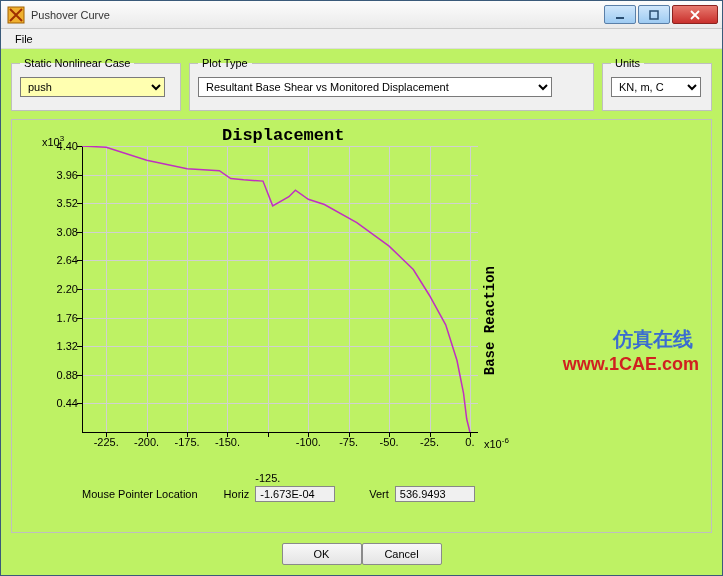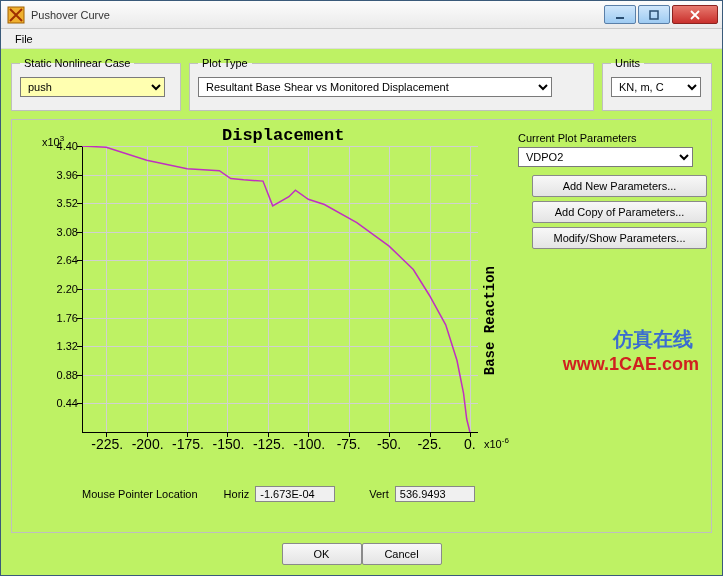--- a/index.html
+++ b/index.html
@@ -29,21 +29,21 @@
   .sel-units { width: 90px; }
   .main-fs { flex:1; margin-top:8px; border:1px solid #bfbfbf; padding:6px 10px 10px 10px; display:flex; gap:6px; }
   .chart-col { width: 490px; display:flex; flex-direction:column; }
   .param-col { flex:1; display:flex; flex-direction:column; padding-top:6px; }
   .chart-area { position:relative; width:490px; height:352px; }
   .disp-title { position:absolute; left:200px; top:0px; font-family: "Courier New", monospace; font-size:17px; font-weight:bold; }
   .y-mult { position:absolute; left:20px; top:8px; font-size:11px; }
   .grid-line-v, .grid-line-h { position:absolute; background:#d0d0d0; }
   .axis-line { position:absolute; background:#000; }
   .y-tick-label { position:absolute; left:20px; width:36px; text-align:right; font-size:11px; }
-  .x-tick-label { position:absolute; top:310px; font-size:14px; text-align:center; width:30px; }
+  .x-tick-label { position:absolute; top:310px; font-size:11px; text-align:center; width:30px; }
   .x-mult { position:absolute; left:462px; top:310px; font-size:11px; }
   .base-reaction { position:absolute; left:460px; top:140px; font-family: "Courier New", monospace; font-size:14px; font-weight:bold; writing-mode: vertical-rl; transform: rotate(180deg); }
   .mouse-row { margin-top:8px; display:flex; align-items:center; gap:6px; padding-left:60px; }
   .disp-box { width:80px; background:#f0f0f0; border:1px solid #888; display:inline-block; padding:1px 4px; font-size:11px; }
   .param-lbl { margin-bottom:3px; }
   .param-sel { width: 175px; margin-bottom:6px; }
   .param-btn { width: 175px; height:22px; margin:2px 0 2px 14px; background:linear-gradient(#f8f8f8,#e4e4e4); border:1px solid #8a8a8a; border-radius:2px; text-align:center; line-height:20px; }
   .bottom-btns { display:flex; justify-content:center; padding:10px 0 6px 0; }
   .dlg-btn { width:80px; height:22px; background:linear-gradient(#f8f8f8,#e4e4e4); border:1px solid #8a8a8a; border-radius:2px; text-align:center; line-height:20px; }
   .watermark1 { position:absolute; right:18px; top:206px; color:#3a6cd0; font-size:20px; font-family: "SimSun","Microsoft YaHei",sans-serif; font-weight:bold; }
@@ -116,21 +116,21 @@
             <div style="position: absolute; left: 124.653px; top: 306px; width: 1px; height: 5px; background: rgb(0, 0, 0);"></div>
             <div class="x-tick-label" style="left: 109.653px;">-200.</div>
             <div class="grid-line-v" style="left: 165.061px; top: 20px; width: 1px; height: 286px;"></div>
             <div style="position: absolute; left: 165.061px; top: 306px; width: 1px; height: 5px; background: rgb(0, 0, 0);"></div>
             <div class="x-tick-label" style="left: 150.061px;">-175.</div>
             <div class="grid-line-v" style="left: 205.469px; top: 20px; width: 1px; height: 286px;"></div>
             <div style="position: absolute; left: 205.469px; top: 306px; width: 1px; height: 5px; background: rgb(0, 0, 0);"></div>
             <div class="x-tick-label" style="left: 190.469px;">-150.</div>
             <div class="grid-line-v" style="left: 245.878px; top: 20px; width: 1px; height: 286px;"></div>
             <div style="position: absolute; left: 245.878px; top: 306px; width: 1px; height: 5px; background: rgb(0, 0, 0);"></div>
-            <div class="x-tick-label" style="left: 230.878px;">-125.</div>
+            <div class="x-tick-label" style="left: 230.878px; margin-top: 36px;">-125.</div>
             <div class="grid-line-v" style="left: 286.286px; top: 20px; width: 1px; height: 286px;"></div>
             <div style="position: absolute; left: 286.286px; top: 306px; width: 1px; height: 5px; background: rgb(0, 0, 0);"></div>
             <div class="x-tick-label" style="left: 271.286px;">-100.</div>
             <div class="grid-line-v" style="left: 326.694px; top: 20px; width: 1px; height: 286px;"></div>
             <div style="position: absolute; left: 326.694px; top: 306px; width: 1px; height: 5px; background: rgb(0, 0, 0);"></div>
             <div class="x-tick-label" style="left: 311.694px;">-75.</div>
             <div class="grid-line-v" style="left: 367.102px; top: 20px; width: 1px; height: 286px;"></div>
             <div style="position: absolute; left: 367.102px; top: 306px; width: 1px; height: 5px; background: rgb(0, 0, 0);"></div>
             <div class="x-tick-label" style="left: 352.102px;">-50.</div>
             <div class="grid-line-v" style="left: 407.51px; top: 20px; width: 1px; height: 286px;"></div>
@@ -177,27 +177,20 @@
           </div>
         <div class="mouse-row">
           <span>Mouse Pointer Location</span>
           <span style="margin-left:20px">Horiz</span>
           <span class="disp-box">-1.673E-04</span>
           <span style="margin-left:28px">Vert</span>
           <span class="disp-box">536.9493</span>
         </div>
       </div>
 
-      <div class="param-col">
-        <span class="param-lbl">Current Plot Parameters</span>
-        <select class="param-sel"><option>VDPO2</option></select>
-        <div class="param-btn">Add New Parameters...</div>
-        <div class="param-btn">Add Copy of Parameters...</div>
-        <div class="param-btn">Modify/Show Parameters...</div>
-      </div>
 
       <div class="watermark1">仿真在线</div>
       <div class="watermark2">www.1CAE.com</div>
     </div>
 
     <div class="bottom-btns">
       <div class="dlg-btn">OK</div>
       <div class="dlg-btn">Cancel</div>
     </div>
 

